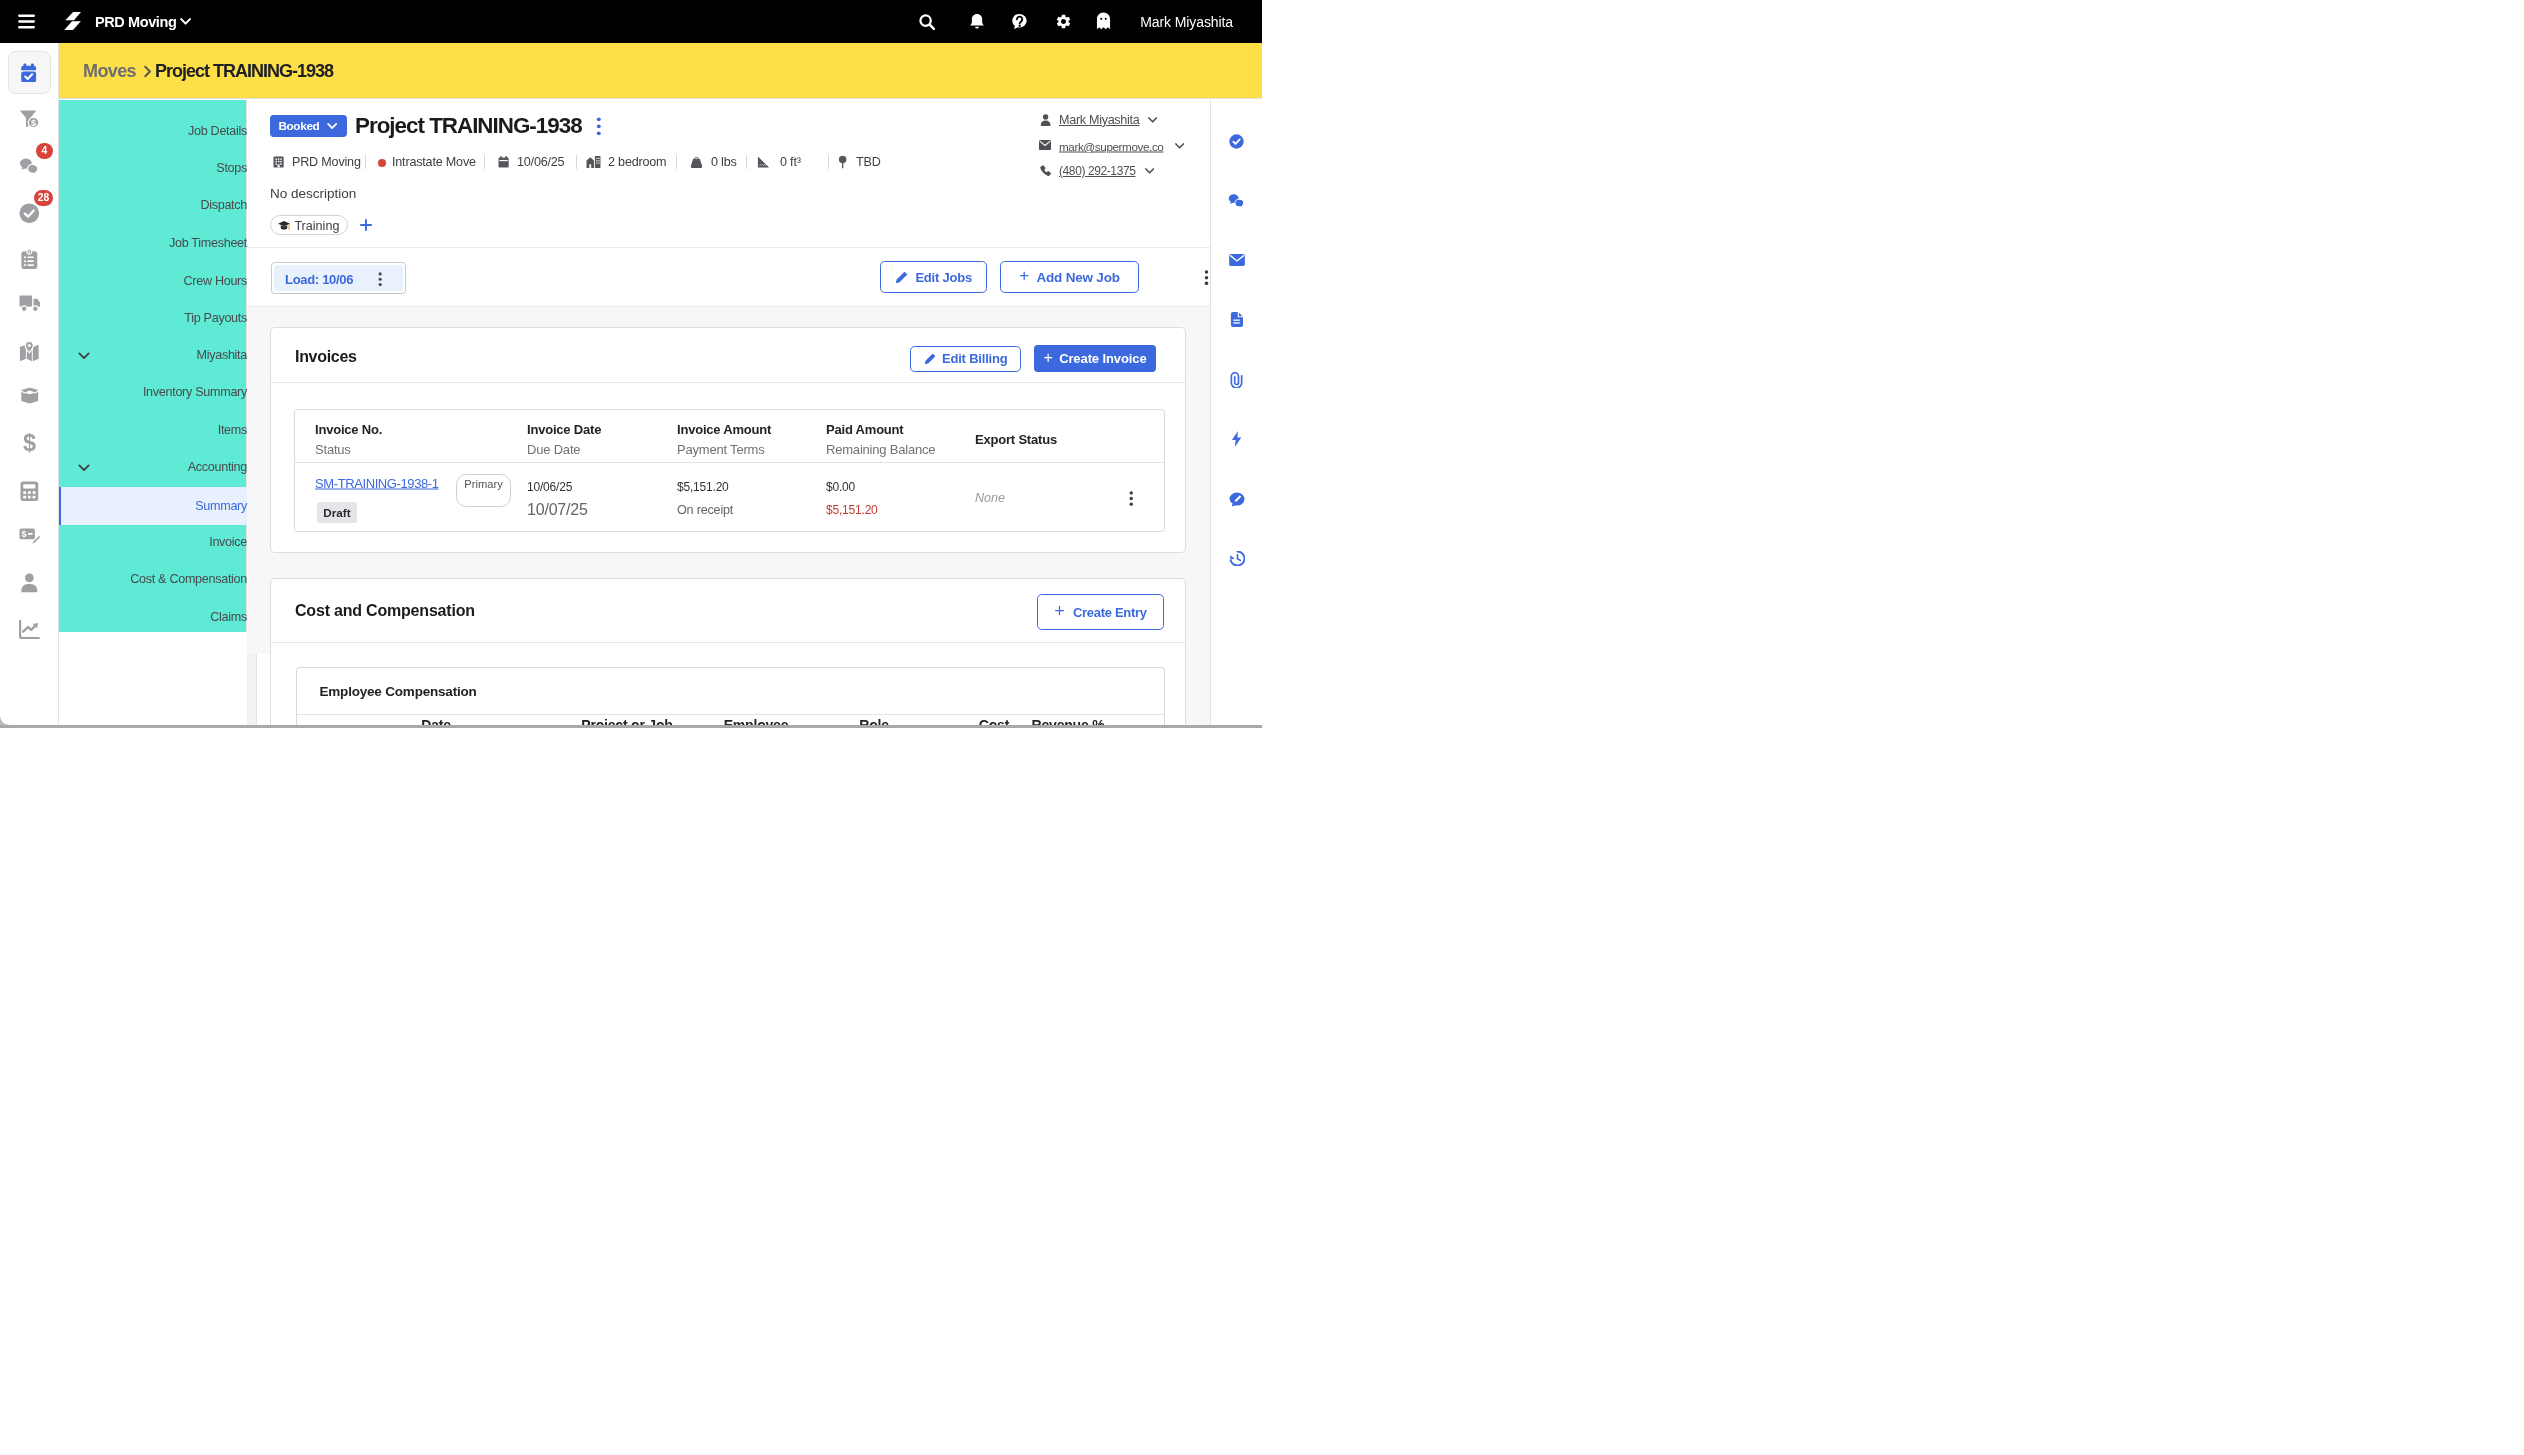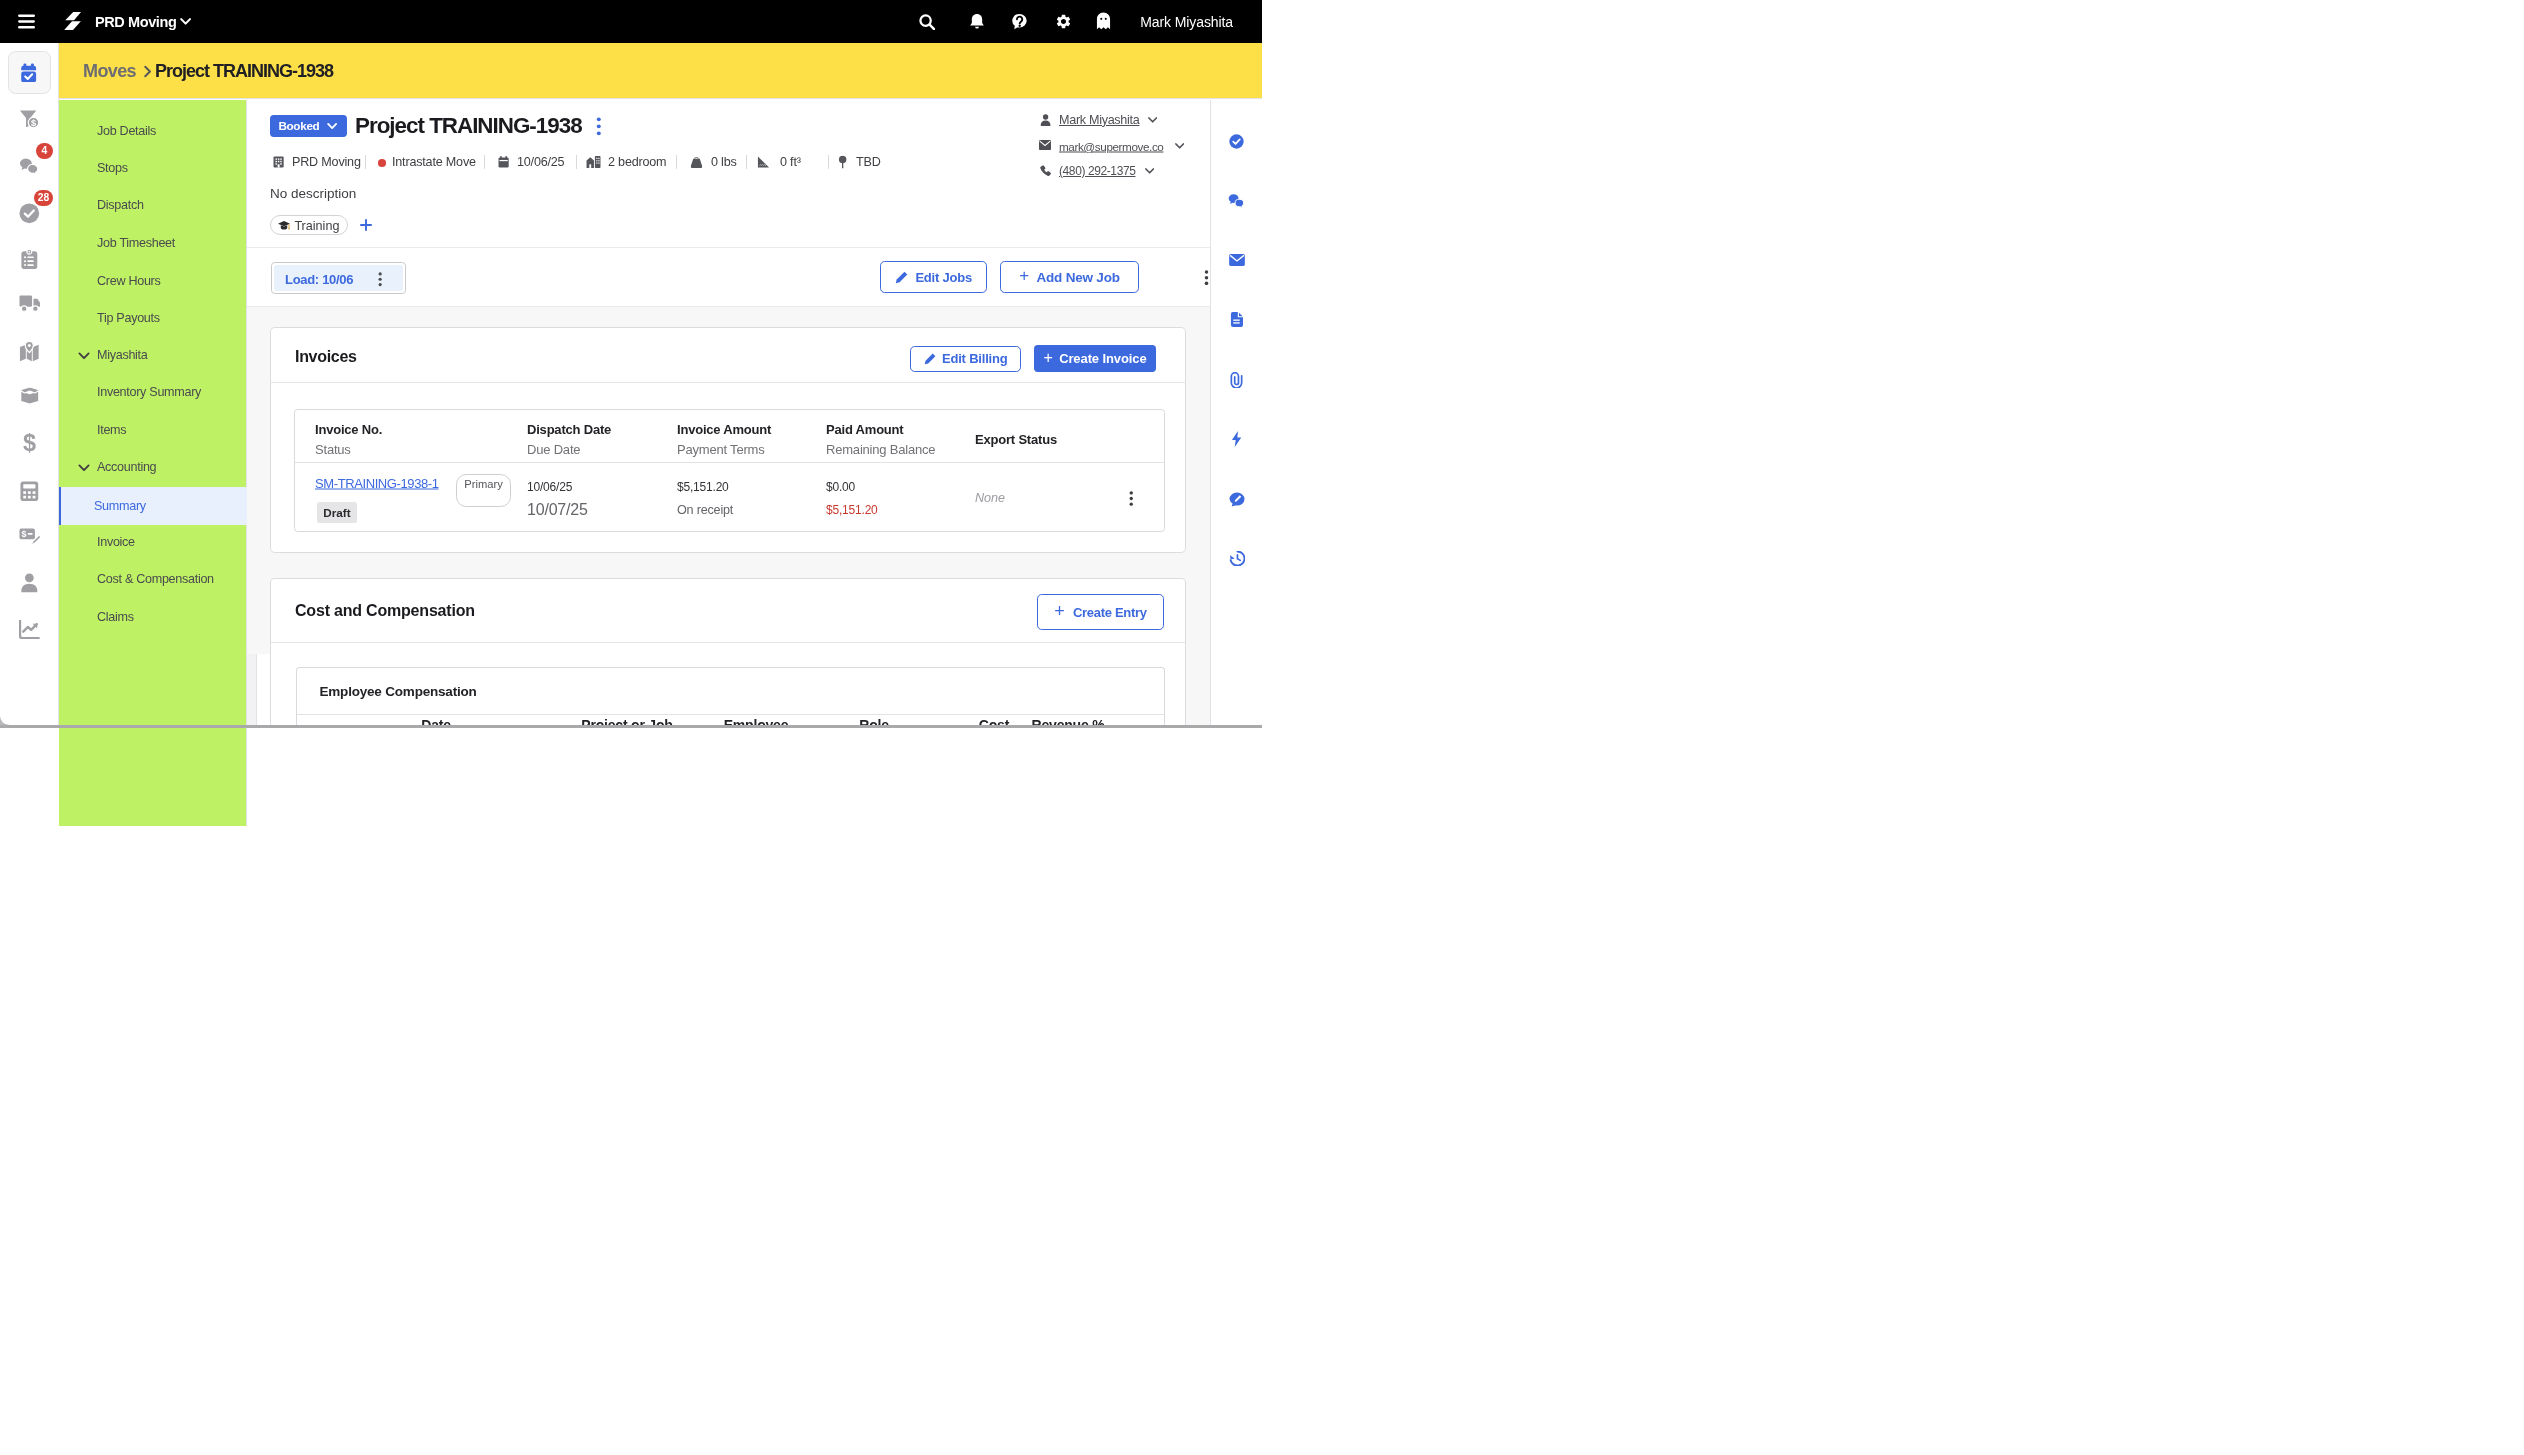--- a/index.html
+++ b/index.html
@@ -1,21 +1,21 @@
 <!DOCTYPE html>
 <html style="font-size:15px"><head>
 <meta charset="utf-8">
 <style>
 * { margin:0; padding:0; box-sizing:border-box; }
 html,body { width:1262px; height:728px; overflow:hidden; font-family:"Liberation Sans", sans-serif; background:#fff; }
 .abs { position:absolute; }
 .topbar { position:absolute; left:0; top:0; width:1262px; height:43px; background:#000; }
 .leftrail { position:absolute; left:0; top:43px; width:59px; height:684px; background:#fff; border-right:0.9px solid #e2e2e4; }
 .crumbbar { position:absolute; left:59px; top:43px; width:1203px; height:56px; background:#fde047; border-bottom:0.9px solid #e2e2e4; }
-.navpanel { position:absolute; left:59px; top:100px; width:188px; height:726px; background:#bef264; border-right:0.9px solid #e2e2e4; }
+.navpanel { position:absolute; left:59px; top:100px; width:188px; height:532px; background:#5eead4; border-right:0.9px solid #e2e2e4;text-align:right; }
 .rightrail { position:absolute; left:1210px; top:100px; width:52px; height:628px; background:#fff; border-left:0.9px solid #e2e2e4; }
 .main { position:absolute; left:247px; top:100px; width:963px; height:628px; background:#fff; overflow:hidden; }
 .grayarea { position:absolute; left:0; top:207px; width:963px; height:422px; background:#f7f7f8; }
 .jobsrow { position:absolute; left:0; top:147px; width:963px; height:60px; background:#fff; border-top:0.9px solid #ebebed; border-bottom:0.9px solid #ebebed; }
 .card { position:absolute; background:#fff; border:0.9px solid #dcdcdf; border-radius:4.7px; }
 .vcen { position:absolute; transform:translateY(-50%); white-space:nowrap; }
 .bottombar { position:absolute; left:0; top:725px; width:1262px; height:3.3px; background:#a9a9ab; z-index:50; }
 .navitem { position:absolute; left:0; width:188px; height:37px; line-height:37px; color:#4a4a4f; font-size:12.6px; padding-left:38px; letter-spacing:-0.3px; }
 .badge { position:absolute; background:#d8433a; color:#fff; font-weight:bold; font-size:10.3px; border-radius:8.4px; text-align:center; z-index:3; }
 .sep { position:absolute; width:0.9px; height:14px; background:#d9d9dc; top:155px; }
@@ -396,21 +396,21 @@
         </svg>
       Edit Billing
     </div>
     <div class="abs" style="left:763px; top:16.6px; width:122px; height:27.6px; background:#3d69de; border-radius:3.7px; color:#fff; font-weight:bold; font-size:13px; letter-spacing:-0.1px; display:flex; align-items:center; justify-content:center;">
       <span style="font-weight:normal; font-size:16px; margin-right:6.5px; margin-top:-0.9px;">+</span> Create Invoice
     </div>
     <div class="abs" style="left:23px; top:81px; width:871px; height:123px; border:0.9px solid #d9d9dc; border-radius:3.7px;">
       <div class="abs" style="left:0; top:52px; width:100%; height:0.9px; background:#e3e3e6;"></div>
       <div class="vcen" style="left:20px; top:19px; font-size:13px; font-weight:bold; color:#232327; letter-spacing:-0.2px;">Invoice No.</div>
       <div class="vcen" style="left:20px; top:39px; font-size:13px; color:#717176; letter-spacing:-0.2px;">Status</div>
-      <div class="vcen" style="left:232px; top:19px; font-size:13px; font-weight:bold; color:#232327; letter-spacing:-0.2px;">Dispatch Date</div>
+      <div class="vcen" style="left:232px; top:19px; font-size:13px; font-weight:bold; color:#232327; letter-spacing:-0.2px;">Invoice Date</div>
       <div class="vcen" style="left:232px; top:39px; font-size:13px; color:#717176; letter-spacing:-0.2px;">Due Date</div>
       <div class="vcen" style="left:382px; top:19px; font-size:13px; font-weight:bold; color:#232327; letter-spacing:-0.2px;">Invoice Amount</div>
       <div class="vcen" style="left:382px; top:39px; font-size:13px; color:#717176; letter-spacing:-0.2px;">Payment Terms</div>
       <div class="vcen" style="left:531px; top:19px; font-size:13px; font-weight:bold; color:#232327; letter-spacing:-0.2px;">Paid Amount</div>
       <div class="vcen" style="left:531px; top:39px; font-size:13px; color:#717176; letter-spacing:-0.2px;">Remaining Balance</div>
       <div class="vcen" style="left:680px; top:29px; font-size:13px; font-weight:bold; color:#232327; letter-spacing:-0.2px;">Export Status</div>
       <div class="vcen" style="left:20px; top:73px; font-size:13px; color:#3d69de; text-decoration:underline; letter-spacing:-0.4px;">SM-TRAINING-1938-1</div>
       <div class="abs" style="left:161px; top:64px; width:55px; height:33px; border:0.9px solid #cfcfd3; border-radius:10.3px;">
         <div style="text-align:center; line-height:18.7px; font-size:11.2px; color:#55555a;">Primary</div>
       </div>

